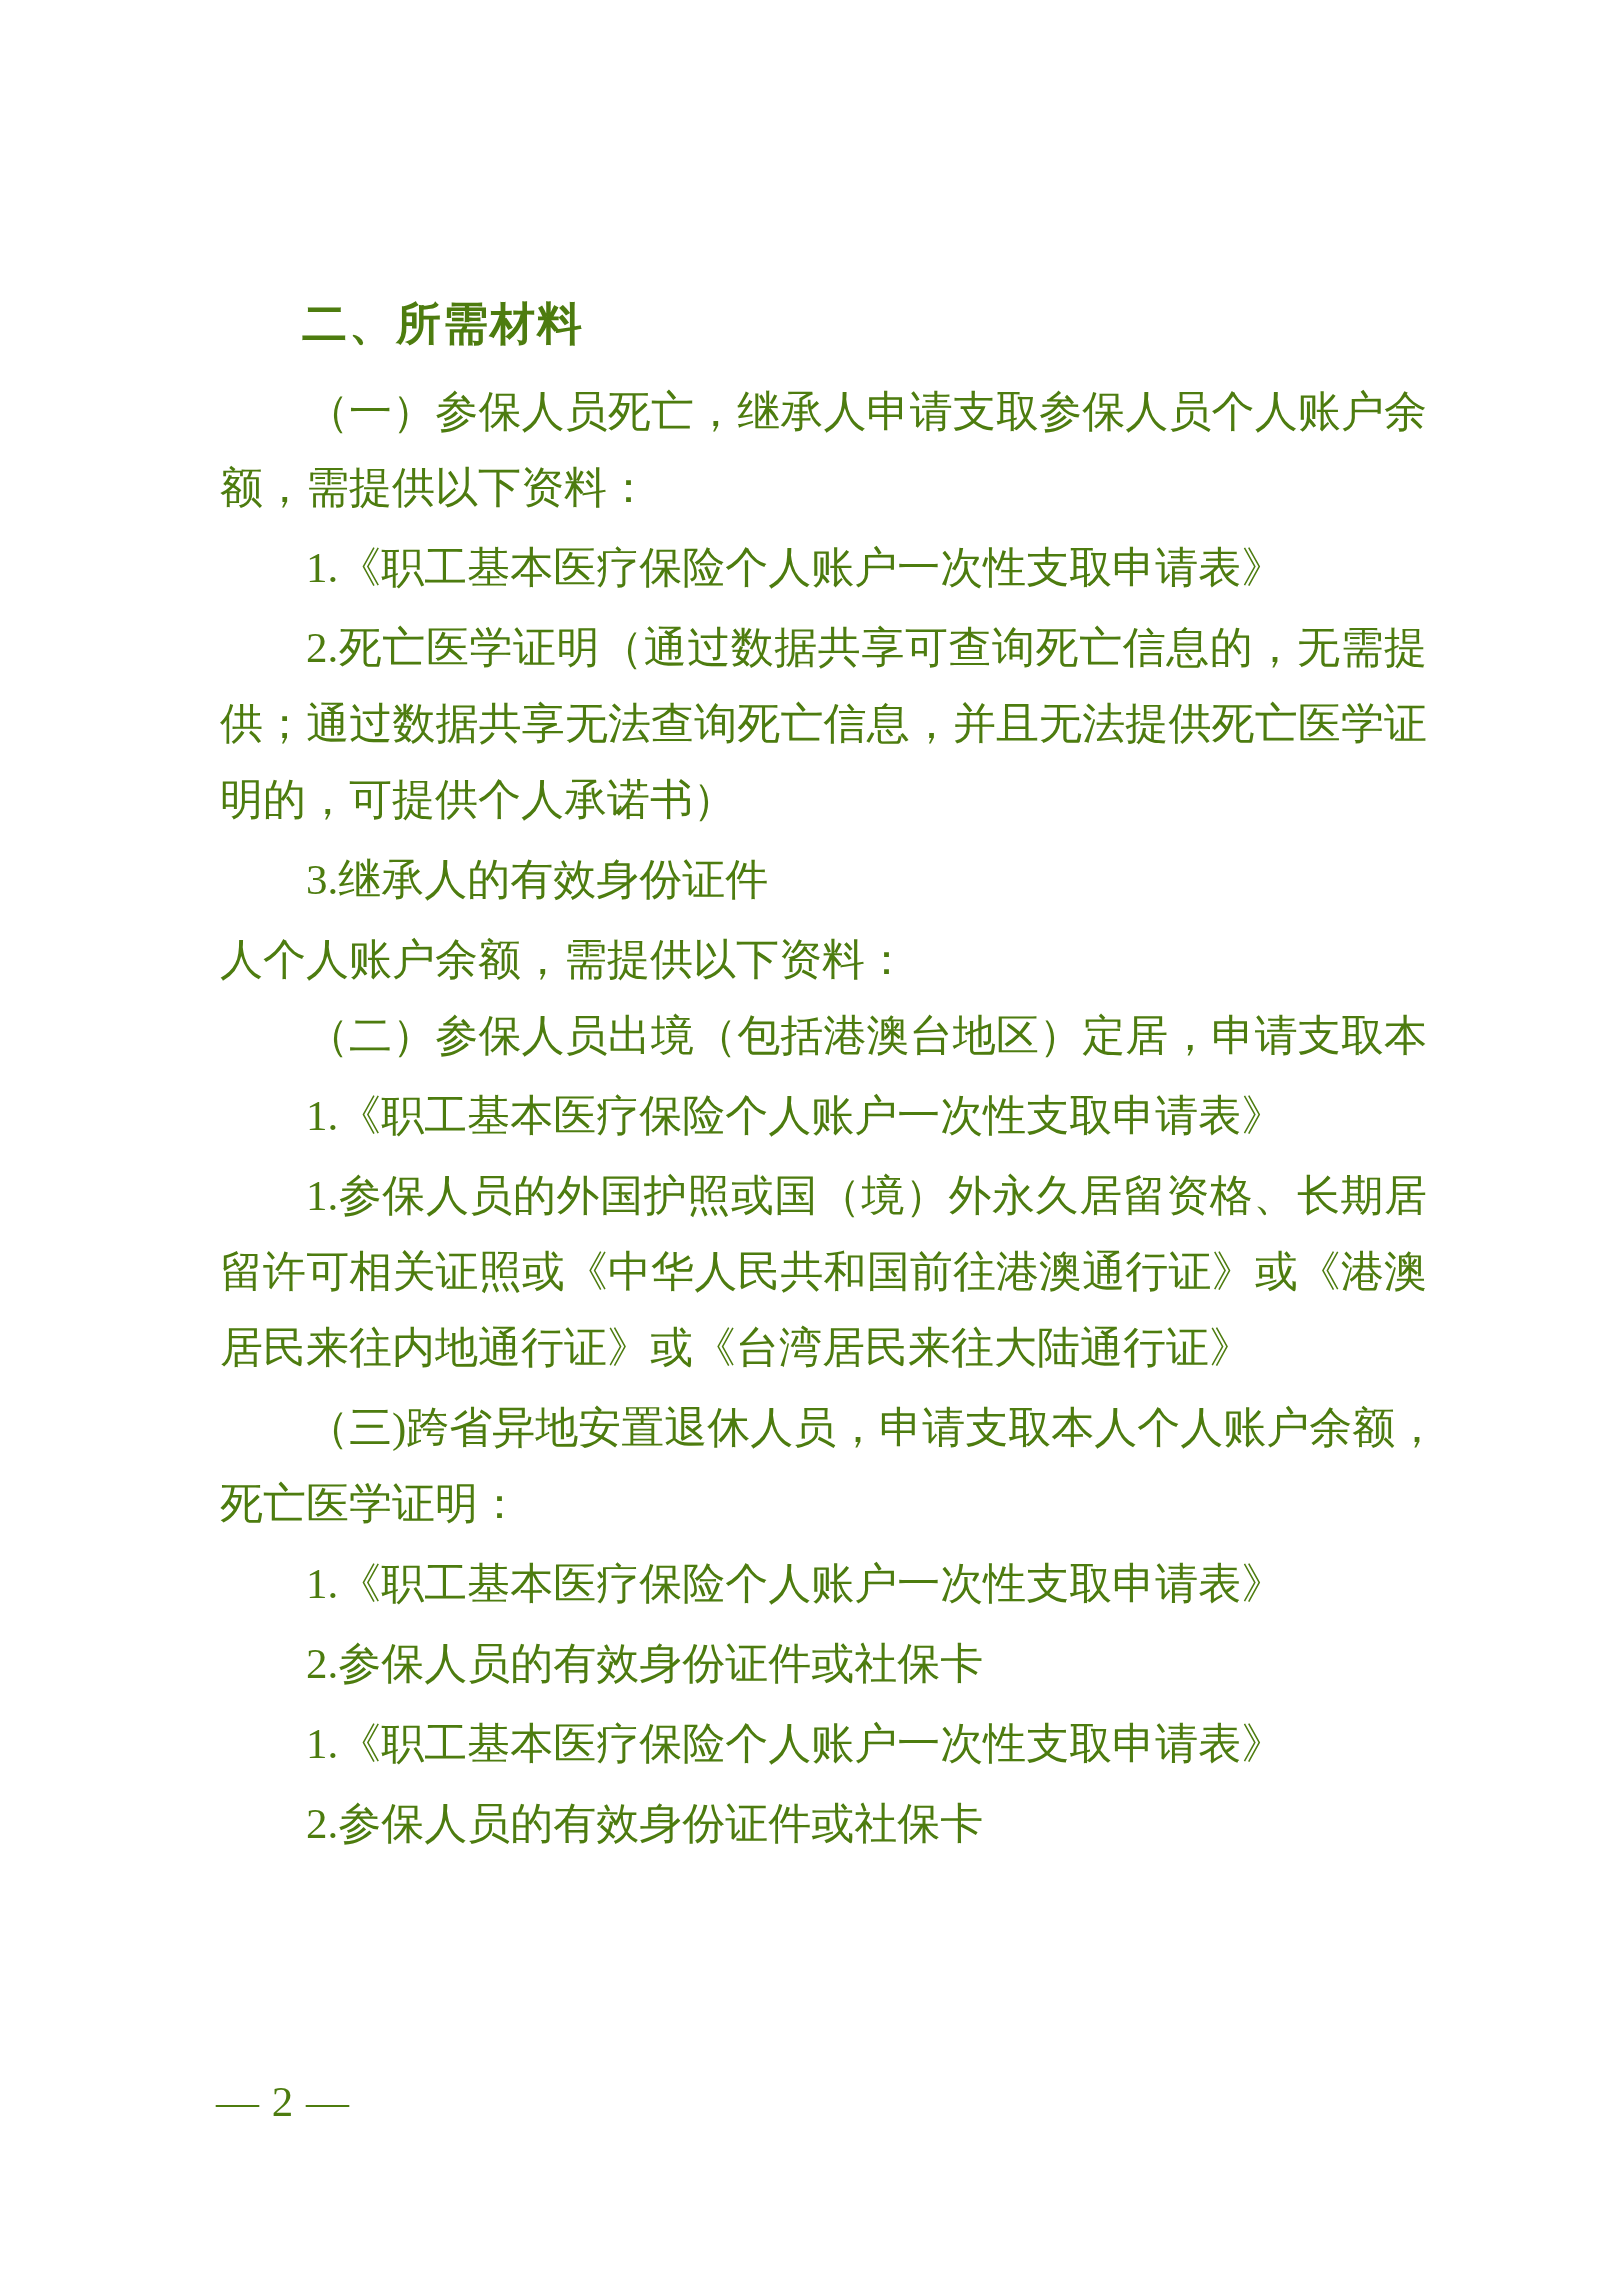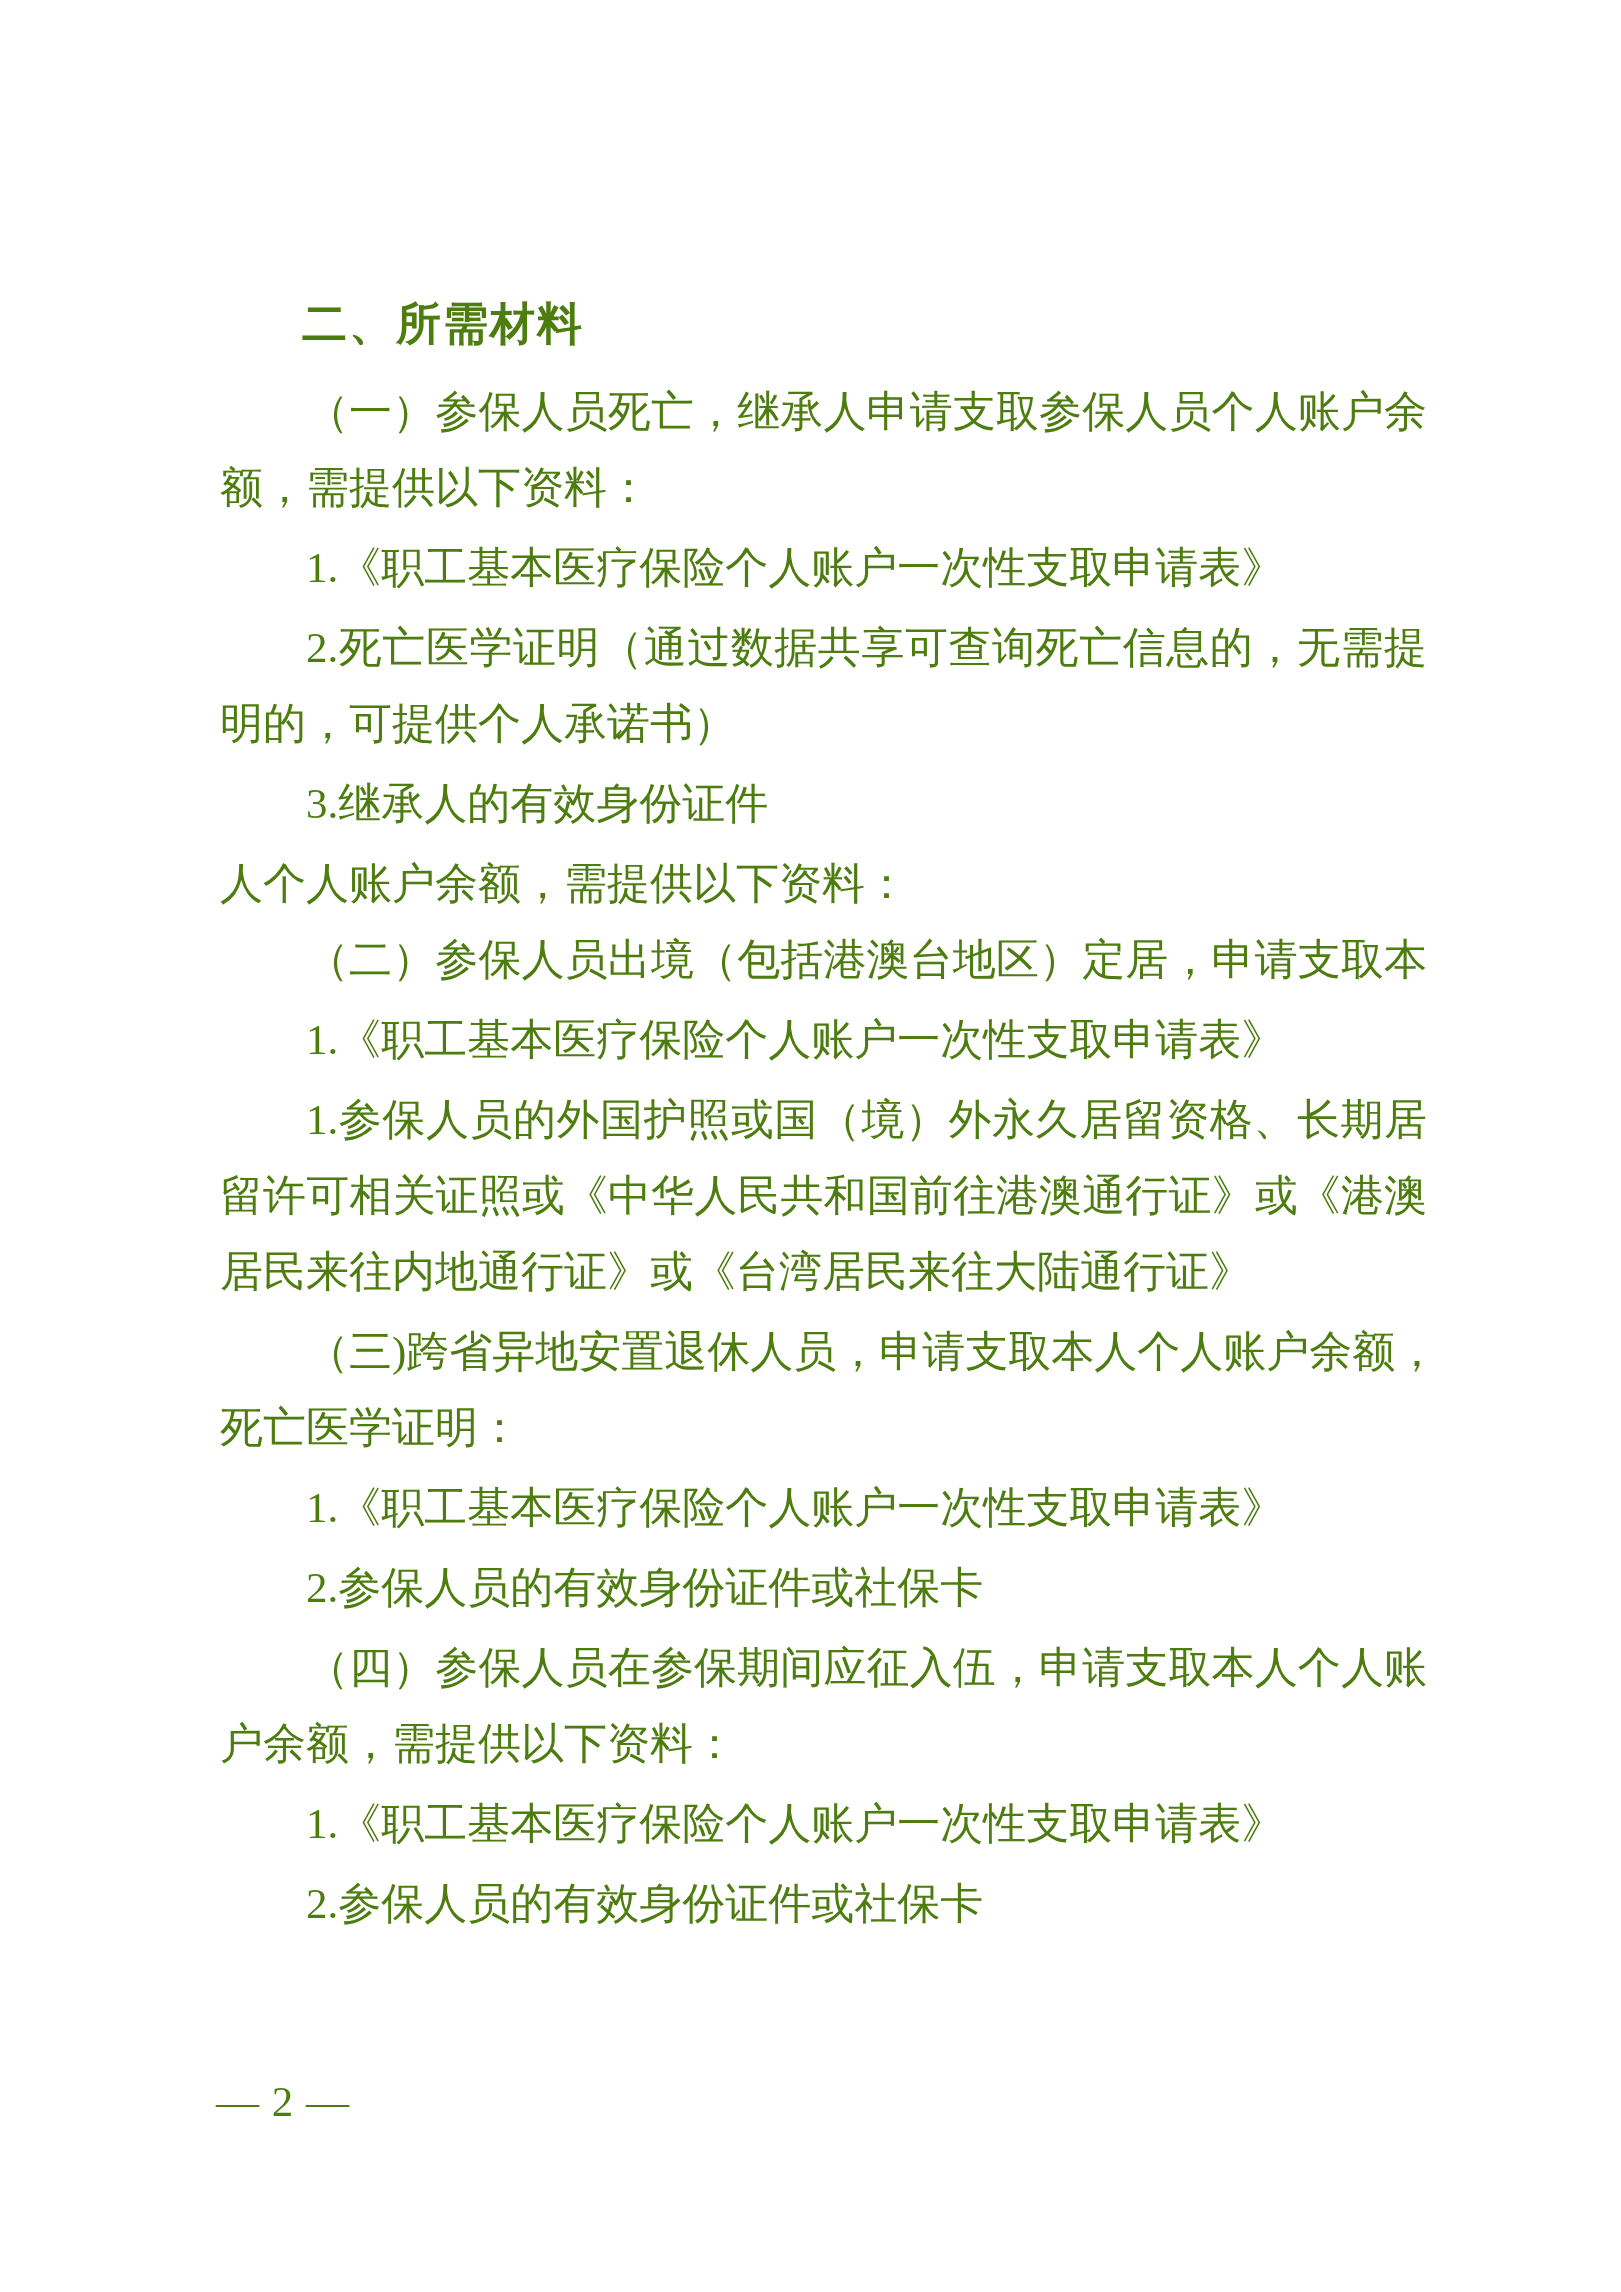--- a/index.html
+++ b/index.html
@@ -72,20 +72,21 @@
       <div class="line indent justify">（一）参保人员死亡，继承人申请支取参保人员个人账户余</div>
       <div class="line">额，需提供以下资料：</div>
     </div>
 
     <div class="para">
       <div class="line indent">1.《职工基本医疗保险个人账户一次性支取申请表》</div>
     </div>
 
     <div class="para">
       <div class="line indent justify">2.死亡医学证明（通过数据共享可查询死亡信息的，无需提</div>
+      <div class="line justify">供；通过数据共享无法查询死亡信息，并且无法提供死亡医学证</div>
       <div class="line">明的，可提供个人承诺书）</div>
     </div>
 
     <div class="para">
       <div class="line indent">3.继承人的有效身份证件</div>
     </div>
 
     <div class="para">
       <div class="line">人个人账户余额，需提供以下资料：</div>
       <div class="line indent justify">（二）参保人员出境（包括港澳台地区）定居，申请支取本</div>
@@ -107,24 +108,20 @@
     </div>
 
     <div class="para">
       <div class="line indent">1.《职工基本医疗保险个人账户一次性支取申请表》</div>
     </div>
 
     <div class="para">
       <div class="line indent">2.参保人员的有效身份证件或社保卡</div>
     </div>
 
-    <div class="para">
-      <div class="line indent justify">（四）参保人员在参保期间应征入伍，申请支取本人个人账</div>
-      <div class="line">户余额，需提供以下资料：</div>
-    </div>
 
     <div class="para">
       <div class="line indent">1.《职工基本医疗保险个人账户一次性支取申请表》</div>
     </div>
 
     <div class="para">
       <div class="line indent">2.参保人员的有效身份证件或社保卡</div>
     </div>
 
   </div>

